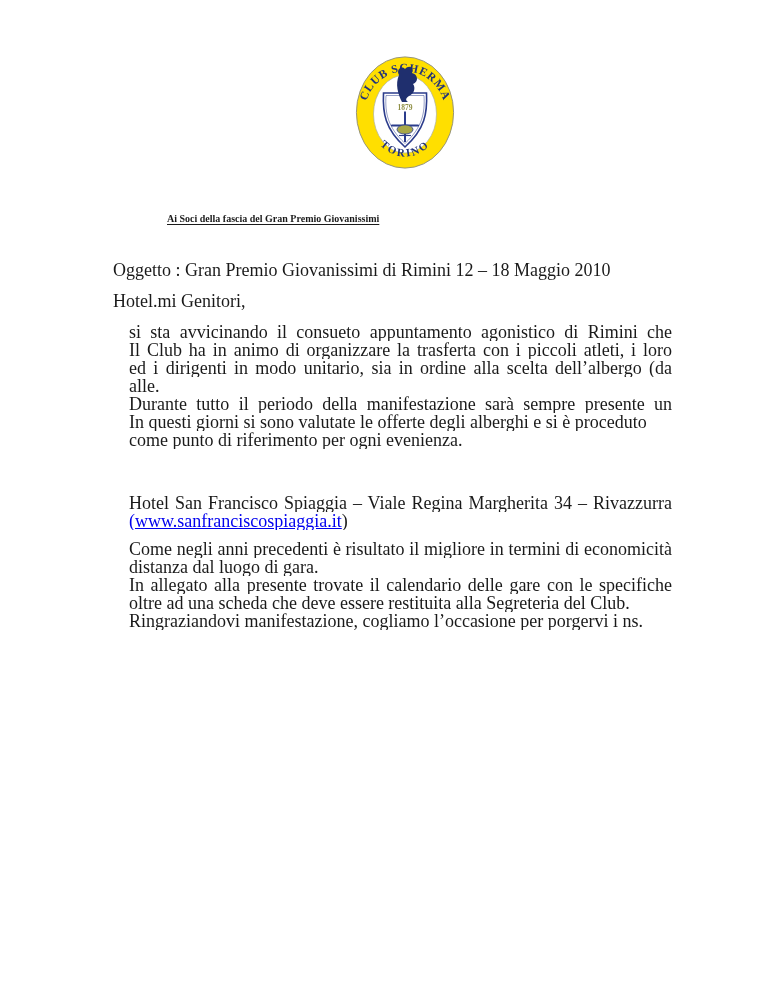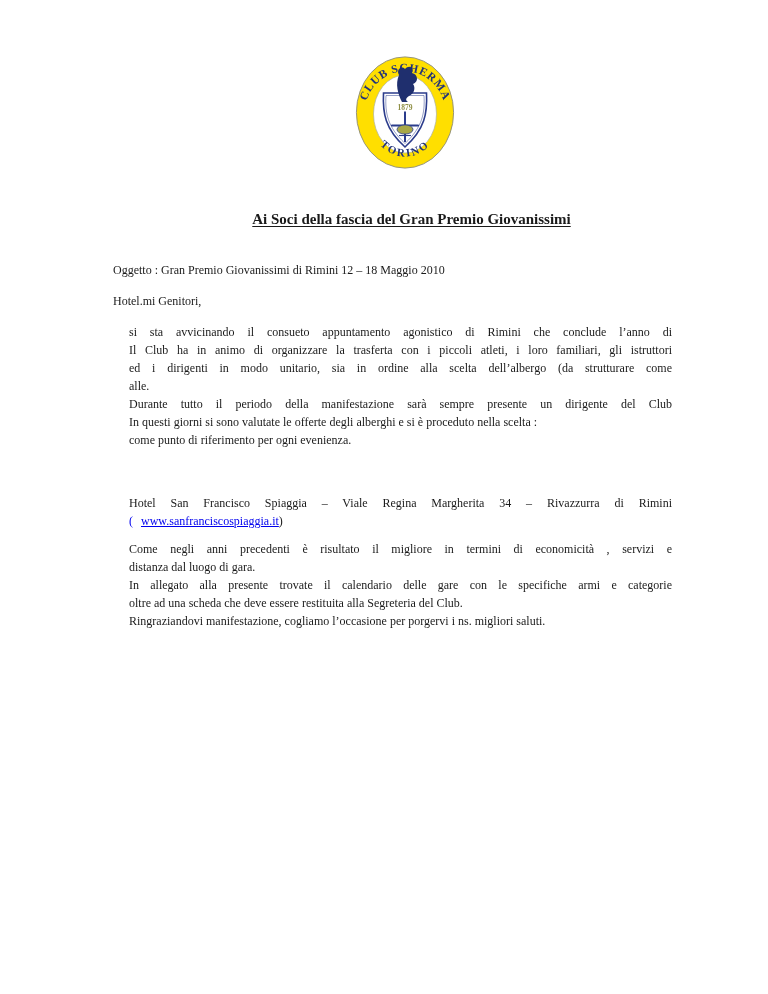--- a/index.html
+++ b/index.html
@@ -14,32 +14,32 @@
   }
   .logo {
     position: absolute;
     left: 355px;
     top: 56px;
     width: 100px;
     height: 113px;
   }
   .logo svg { display: block; width: 100%; height: 100%; }
   .content-line, .title, .subject, .salutation, .para {
-    font-size: 12px;
+    font-size: 18px;
     line-height: 18px;
   }
   .title {
     position: absolute;
     left: 113px;
     top: 209px;
     width: 489px;
     padding-left: 54px;
-    text-align: center;
+    text-align: left;
     font-weight: bold;
-    font-size: 15px;
+    font-size: 10px;
     line-height: 20px;
     text-decoration: underline;
     text-underline-offset: 2px;
   }
   .subject     { position: absolute; left: 113px; top: 261px; width: 543px; }
   .salutation  { position: absolute; left: 113px; top: 292px; width: 543px; }
   .para        { position: absolute; left: 129px; width: 543px; }
   .para-body1  { top: 323px; }
   .para-hotel  { top: 494px; }
   .para-body2  { top: 540px; }
@@ -51,21 +51,20 @@
     white-space: normal;
   }
   .ln {  
     text-align: left;
     height: 18px;
     overflow: hidden;
   }
   .weblink {
     text-decoration: underline;
     cursor: pointer;
-    margin-left: 8px;
   }
   .paren-open { text-decoration: none; }
   .paren-close { color: #1a1a1a; }
 </style>
 </head>
 <body>
 
 <div class="page">
 
   <div class="logo">

